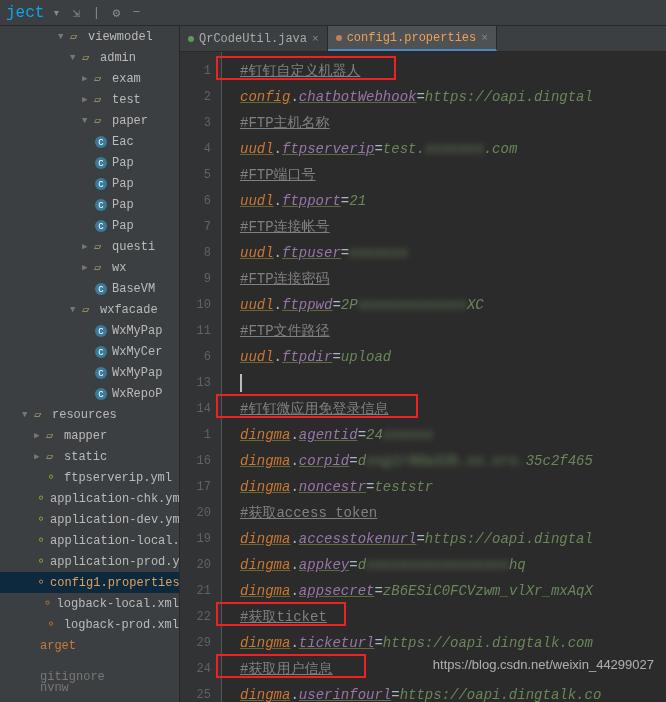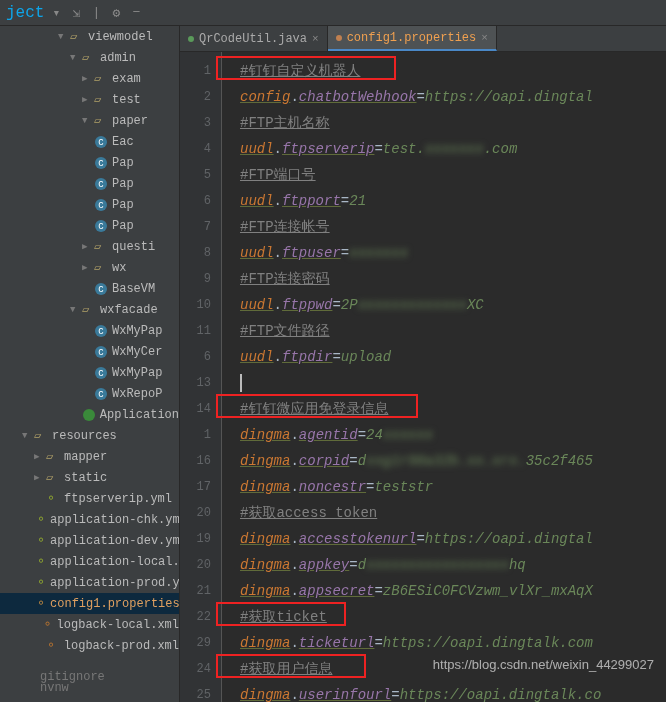--- a/index.html
+++ b/index.html
@@ -268,29 +268,20 @@
       <div class="tree-item indent-6">
         <span class="tree-arrow"></span>
         <span class="tree-icon">
           <svg class="svg-ico" viewBox="0 0 14 14">
             <circle cx="7" cy="7" r="6" fill="#3a7a9a"></circle>
             <text x="7" y="10" text-anchor="middle" fill="#fff" font-size="9">C</text>
           </svg>
         </span>
         <span style="">WxRepoP</span>
       </div>
-      <div class="tree-item indent-5">
-        <span class="tree-arrow"></span>
-        <span class="tree-icon">
-          <svg class="svg-ico" viewBox="0 0 14 14">
-            <circle cx="7" cy="7" r="6" fill="#3a8a3a"></circle>
-          </svg>
-        </span>
-        <span style="">Application</span>
-      </div>
       <div class="tree-item indent-1">
         <span class="tree-arrow">▼</span>
         <span class="tree-icon folder-ic">▱</span>
         <span style="">resources</span>
       </div>
       <div class="tree-item indent-2">
         <span class="tree-arrow">▶</span>
         <span class="tree-icon folder-ic">▱</span>
         <span style="">mapper</span>
       </div>
@@ -331,20 +322,25 @@
       </div>
       <div class="tree-item indent-2">
         <span class="tree-arrow"></span>
         <span class="tree-icon xml">⚬</span>
         <span style="">logback-local.xml</span>
       </div>
       <div class="tree-item indent-2">
         <span class="tree-arrow"></span>
         <span class="tree-icon xml">⚬</span>
         <span style="">logback-prod.xml</span>
+      </div>
+      <div class="tree-item indent-0">
+        <span class="tree-arrow"></span>
+        <span class="tree-icon"></span>
+        <span style="color:#c77a3a;">arget</span>
       </div>
       <div class="tree-item indent-0">
         <span class="tree-arrow"></span>
         <span class="tree-icon"></span>
         <span style="color:#777;margin-top:20px;">gitignore</span>
       </div>
       <div class="tree-item indent-0">
         <span class="tree-arrow"></span>
         <span class="tree-icon"></span>
         <span style="color:#777;">nvnw</span>

